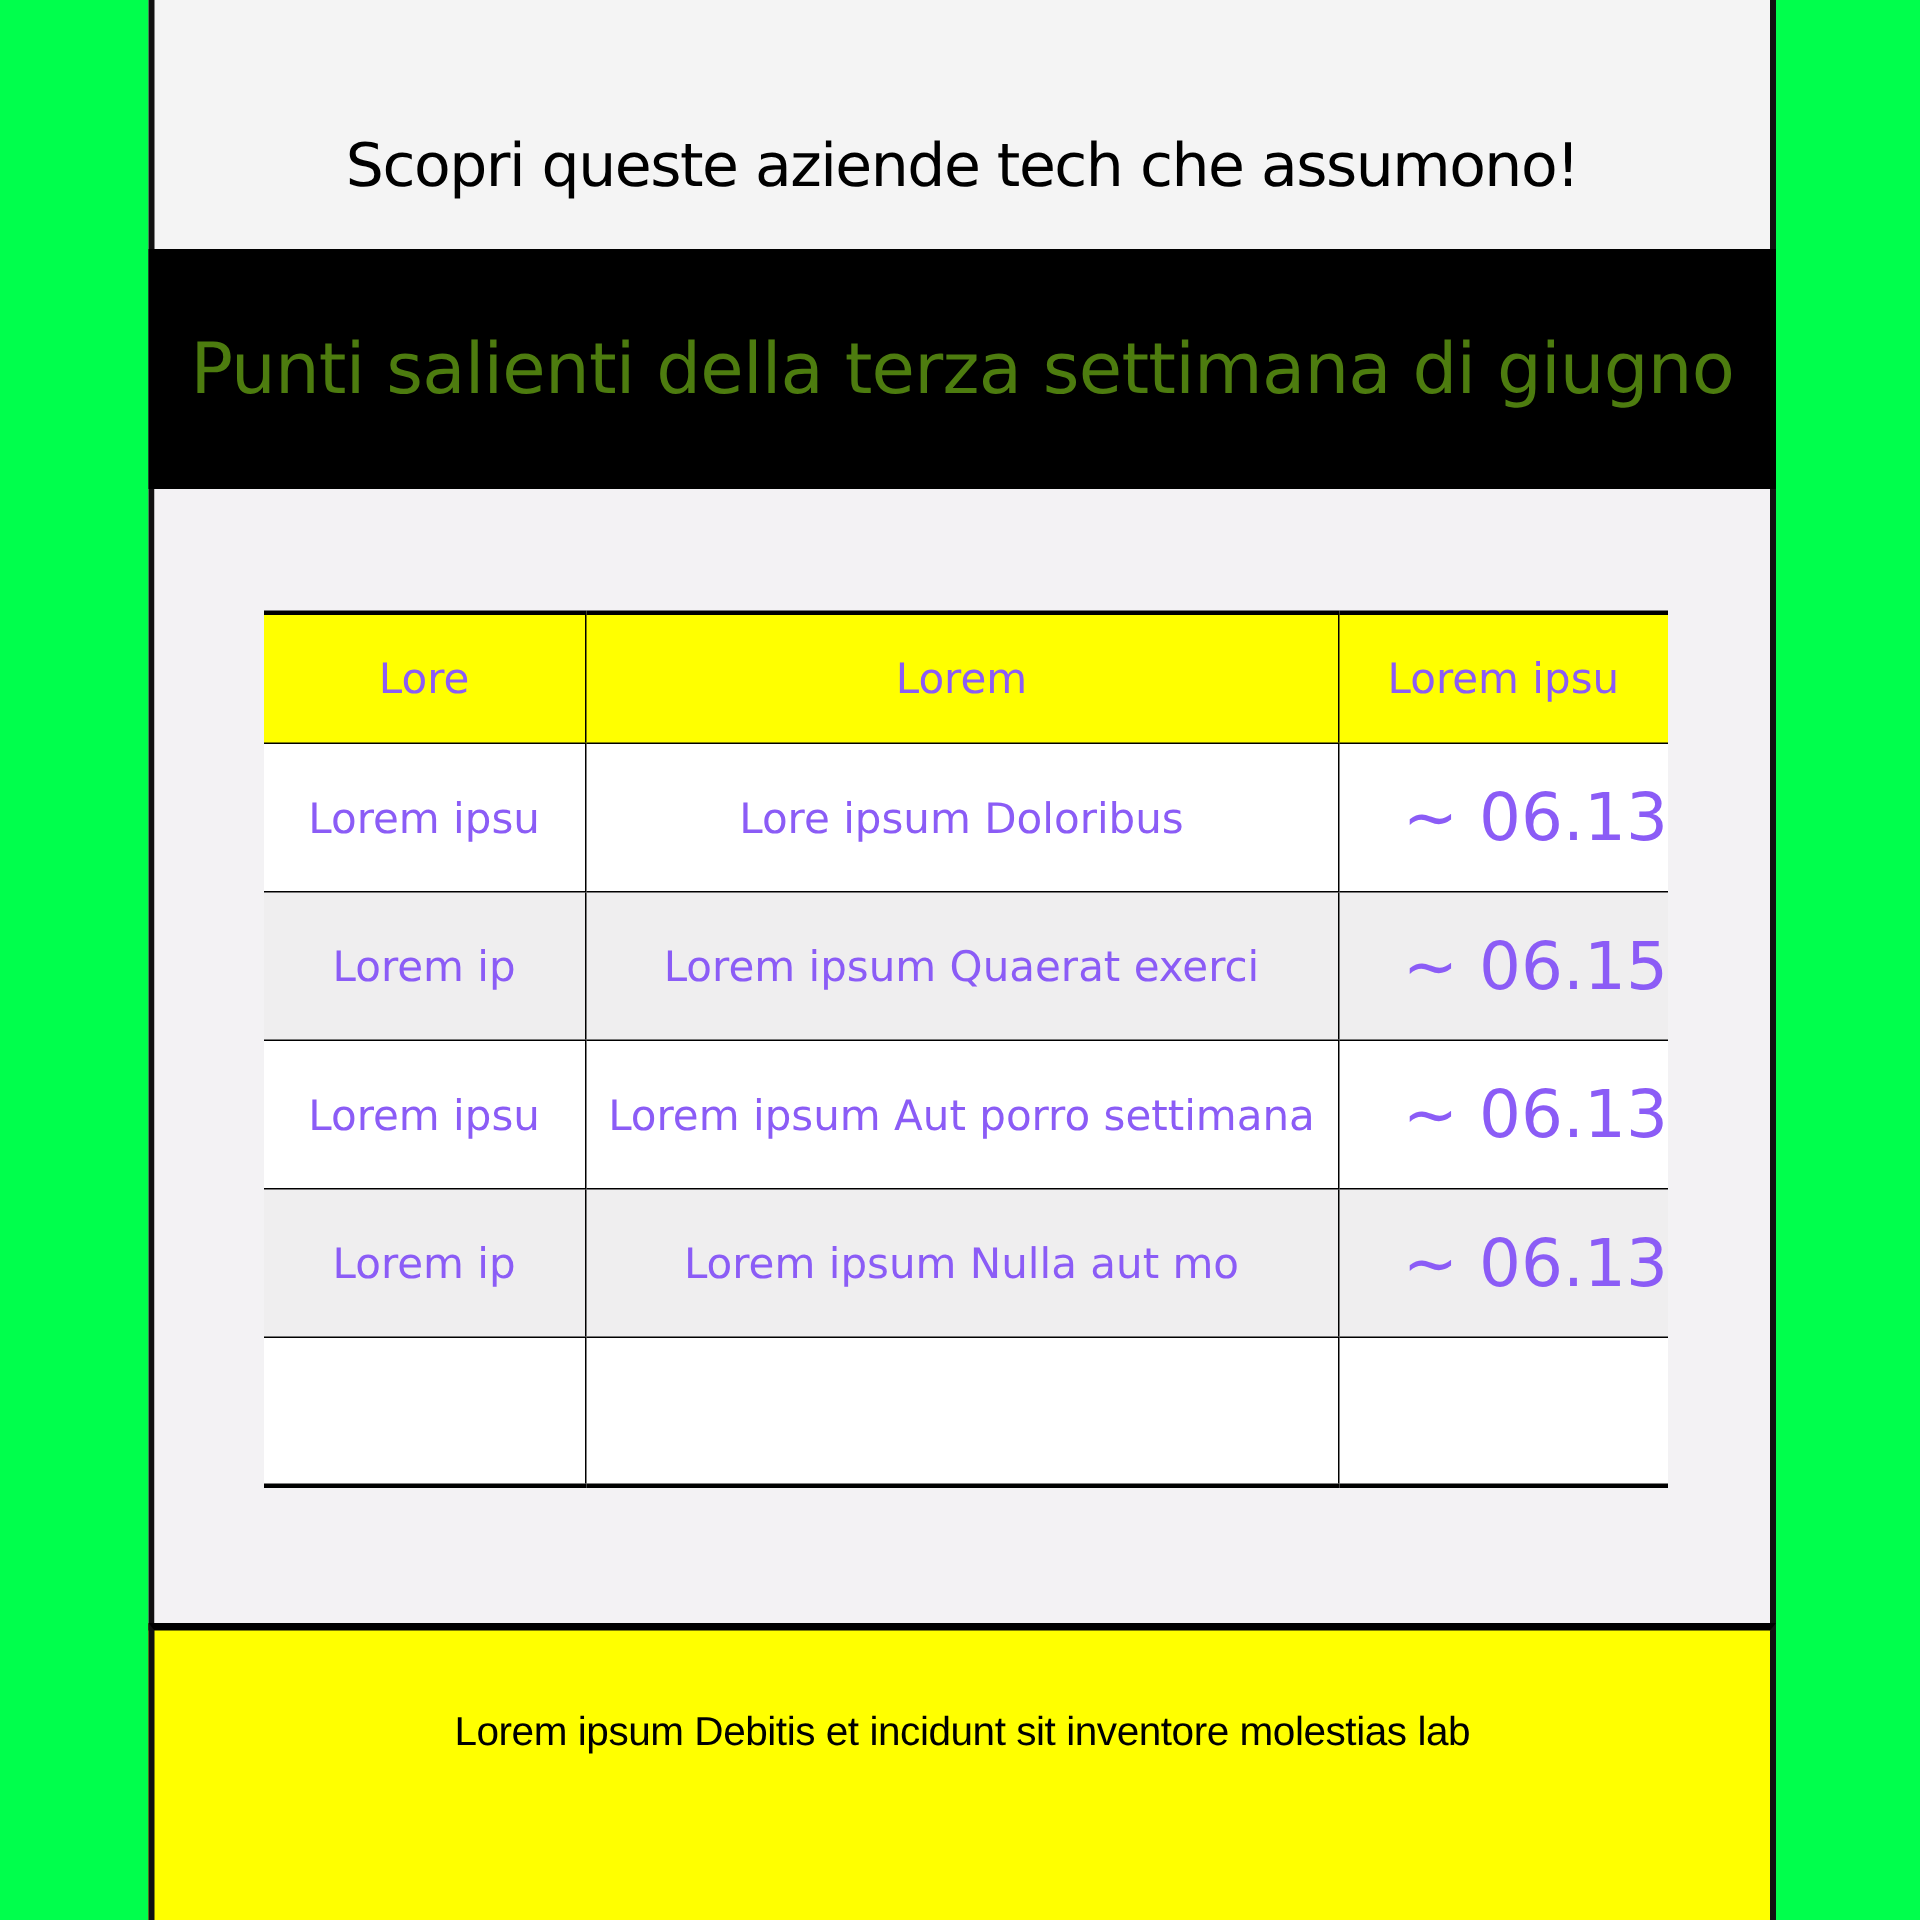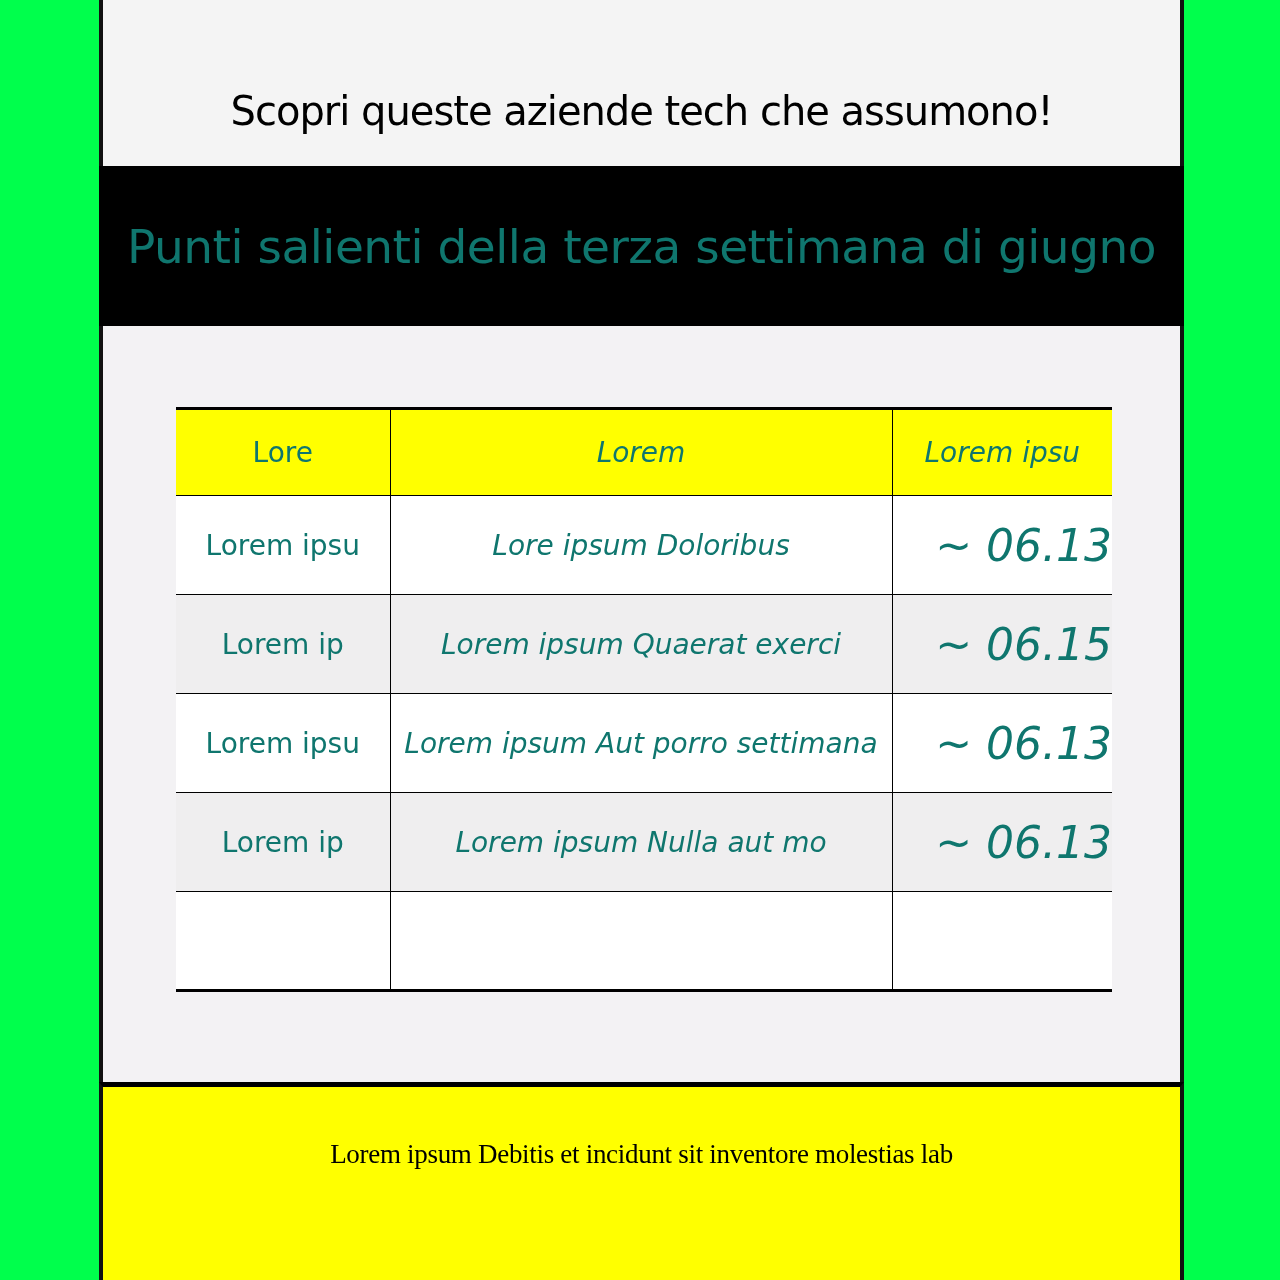--- a/index.html
+++ b/index.html
@@ -11,48 +11,48 @@
   }
   .subtitle {
     position: absolute; left: 0; right: 0; top: 88px; text-align: center;
     font-family: "DejaVu Sans", sans-serif; font-size: 40px; color: #000; letter-spacing: -1px;
   }
   .banner {
     position: absolute; left: -4px; right: -4px; top: 166px; height: 160px; background: #000;
     display: flex; align-items: center; justify-content: center;
   }
   .banner-title {
-    font-family: "DejaVu Sans", sans-serif; font-size: 47px; color: #0f766e; letter-spacing: -0.5px; white-space: nowrap;
+    font-family: "DejaVu Sans", sans-serif; font-size: 47px; color: #4d7c0f; letter-spacing: -0.5px; white-space: nowrap;
   }
   .panel { position: absolute; left: 0; right: 0; top: 326px; height: 758px; background: #f3f2f4; }
   table {
     position: absolute; left: 73px; top: 81px; width: 936px;
     border-collapse: collapse; table-layout: fixed;
     font-family: "DejaVu Sans", sans-serif;
   }
-  th, td { text-align: center; vertical-align: middle; font-weight: normal; color: #0f766e; }
+  th, td { text-align: center; vertical-align: middle; font-weight: normal; color: #8b5cf6; }
   thead th {
     background: #ffff00; height: 87px; font-size: 28px;
     border-top: 3px solid #000; border-bottom: 1px solid #000;
   }
   tbody td { height: 99px; font-size: 28px; border-bottom: 1px solid #000; }
   tbody tr.odd td { background: #ffffff; }
   tbody tr.even td { background: #efeeef; }
   tbody tr.last td { border-bottom: 3px solid #000; background: #ffffff; }
-  th + th, td + td { border-left: 1px solid #000; font-style: italic; }
+  th + th, td + td { border-left: 1px solid #000; }
   .col-1 { width: 214px; }
   .col-2 { width: 502px; }
   .col-3 { width: 220px; }
   td.date { font-size: 44px; text-align: right; }
   .footer {
     position: absolute; left: -4px; right: -4px; top: 1082px; height: 198px; background: #ffff00;
     border-top: 5px solid #000; border-left: 4px solid #111; border-right: 4px solid #111;
     display: flex; flex-direction: column; align-items: center; padding-top: 44px;
   }
-  .footer-line { font-family: Liberation Serif, serif; font-size: 27px; color: #000; line-height: 46px; white-space: nowrap; letter-spacing: -0.3px; }
+  .footer-line { font-family: Liberation Sans, sans-serif; font-size: 27px; color: #000; line-height: 46px; white-space: nowrap; letter-spacing: -0.3px; }
 </style>
 </head>
 <body>
 
 <div class="card">
   <div class="subtitle">Scopri queste aziende tech che assumono!</div>
 
   <div class="banner">
     <div class="banner-title">Punti salienti della terza settimana di giugno</div>
   </div>

